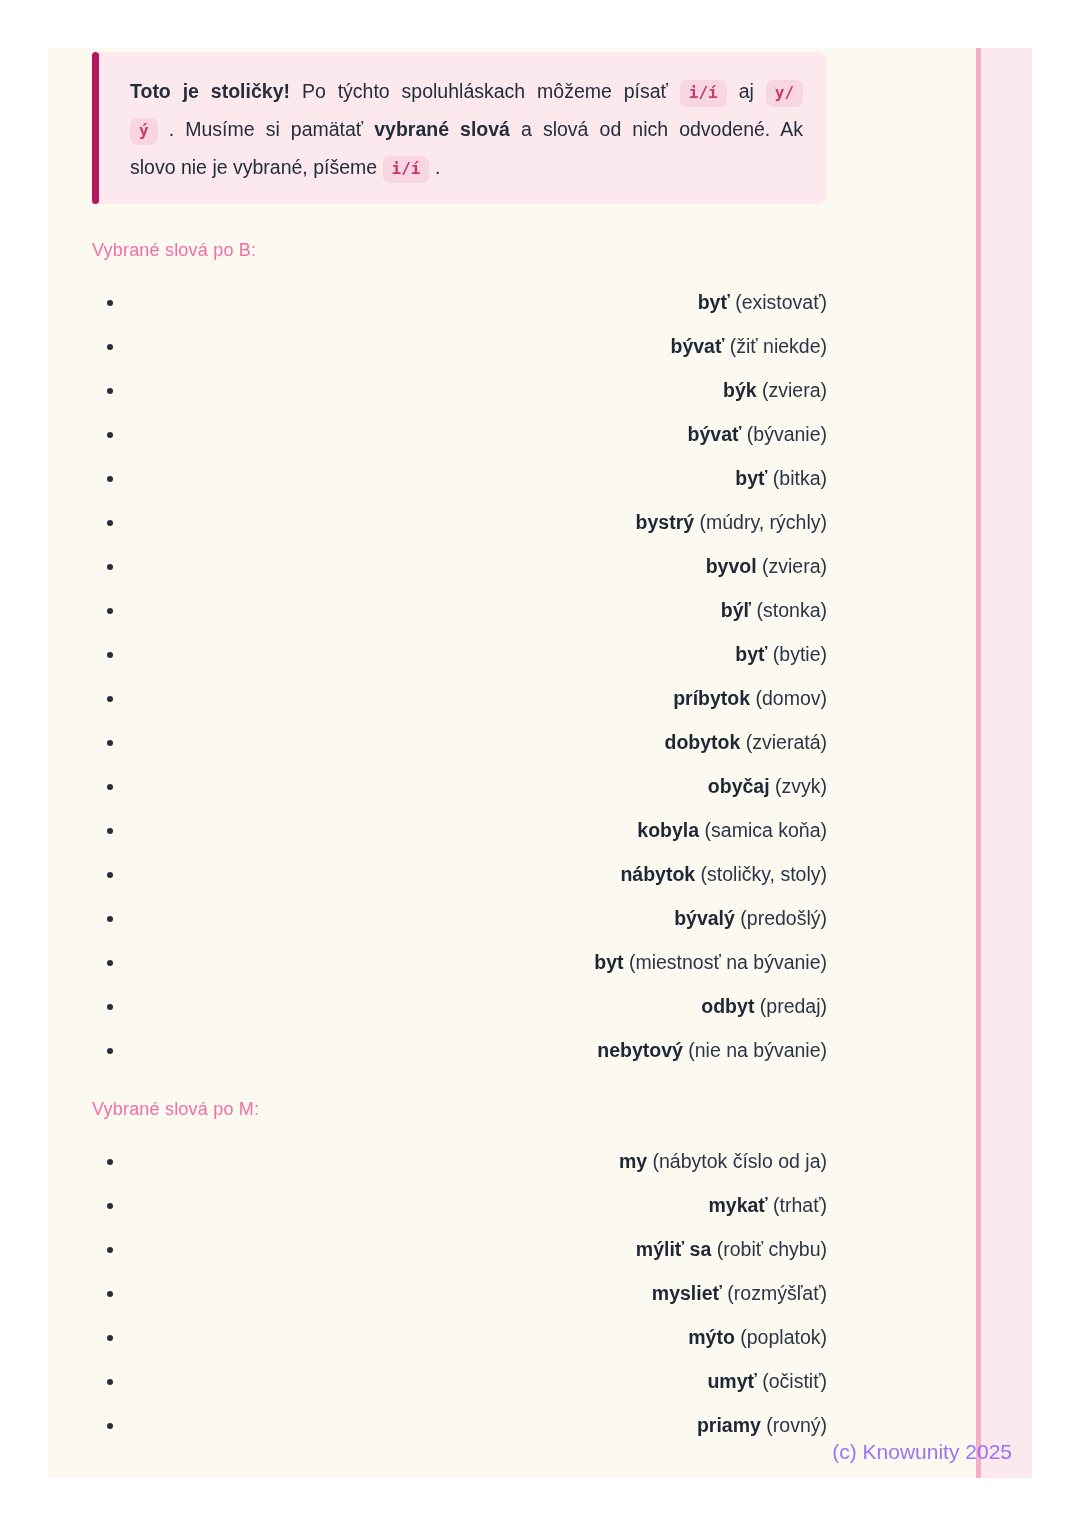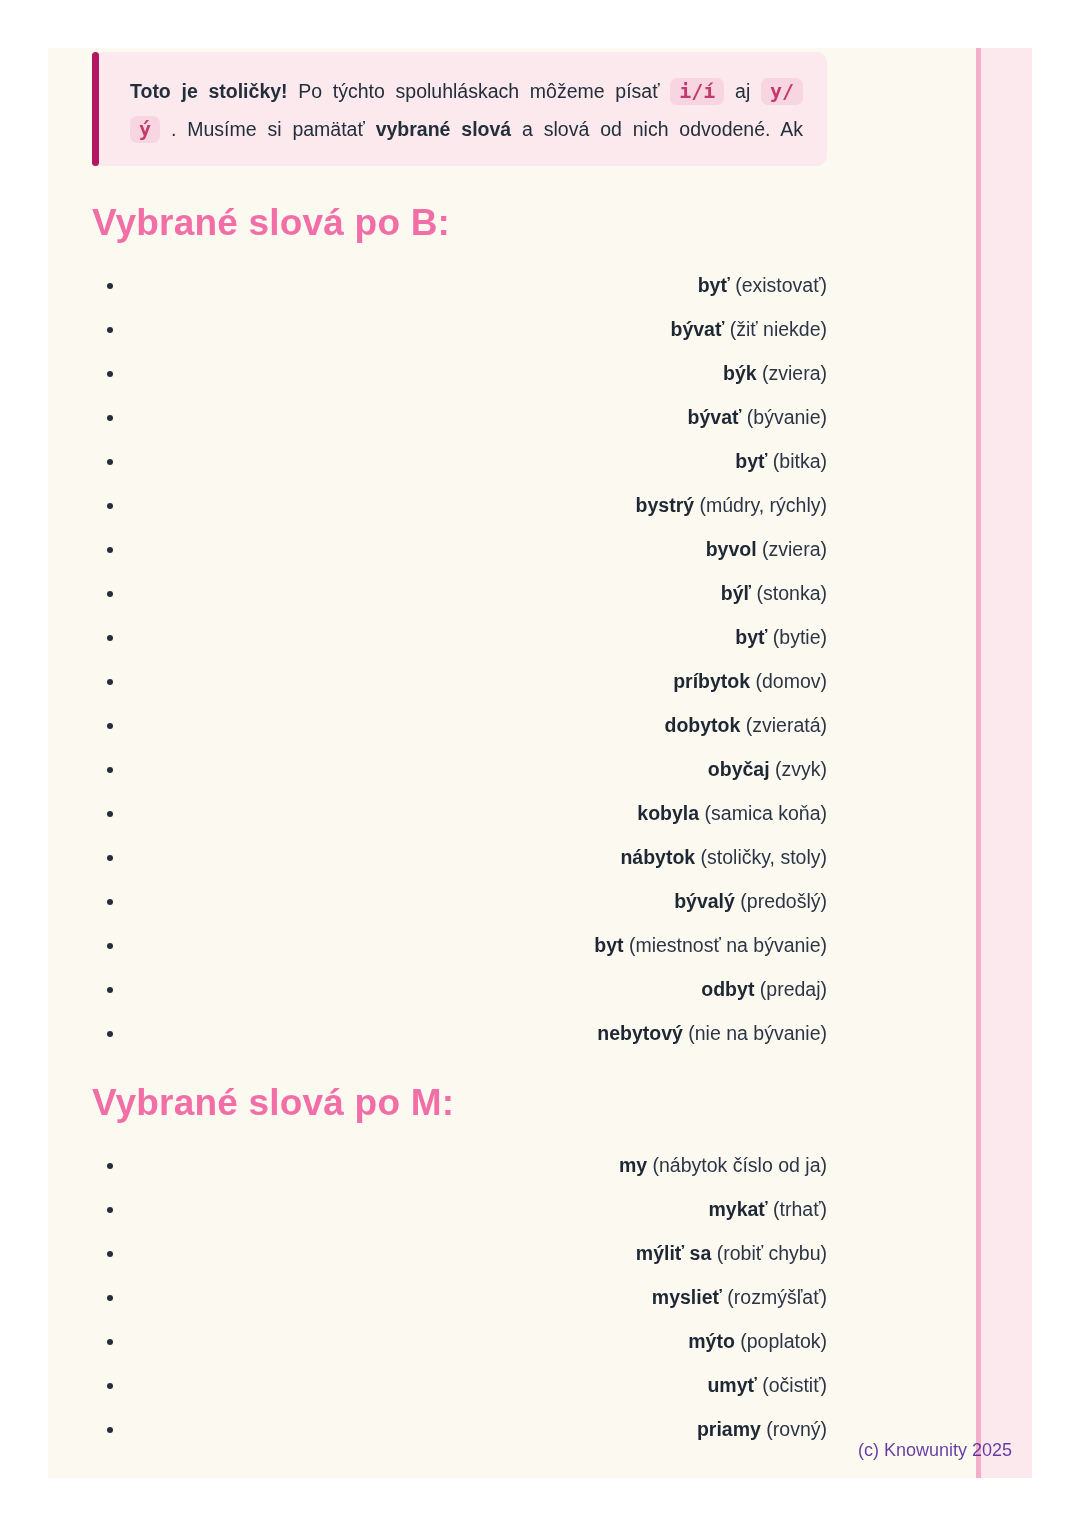--- a/index.html
+++ b/index.html
@@ -59,33 +59,33 @@
     background: #b2175f;
     border-radius: 7px;
   }
   .cline { line-height: 38px; }
   .jline { text-align: justify; text-align-last: justify; }
   .cbold { font-weight: 700; }
   .code-badge {
     background: #f8d6e1;
     color: #c43a6d;
     font-family: "DejaVu Sans Mono", monospace;
-    font-size: 20px;
+    font-size: 16px;
     font-weight: 700;
     padding: 2px 9px 3px 9px;
     border-radius: 7px;
     display: inline-block;
     line-height: 22px;
     vertical-align: baseline;
   }
   
   .section-heading {
     color: #f26ea7;
-    font-size: 37px;
-    font-weight: 700;
+    font-size: 18px;
+    font-weight: 400;
     margin: 36px 0 0 0;
     letter-spacing: 0.2px;
   }
   .word-list {
     list-style: disc;
     margin: 28px 0 0 0;
     padding-left: 34px;
     color: #232e3b;
   }
   .word-list li {
@@ -94,40 +94,41 @@
     margin-bottom: 18px;
     text-align: right;
   }
   .word { font-weight: 700; color: #1e2835; }
   .note { font-weight: 400; color: #2b3545; }
   
   .watermark {
     position: absolute;
     right: 20px;
     top: 1392px;
-    font-size: 18px;
-    color: #4c1d95;
+    font-size: 21px;
+    color: #8b5cf6;
     opacity: 0.85;
     z-index: 3;
   }
 </style>
 </head>
 <body>
 
 <div class="viewport">
   <div class="card">
     <div class="stripe"></div>
 
     <div class="content">
 
       <div class="callout">
         <div class="callout-bar"></div>
         <div id="callout-lines">
             <div class="cline jline"><strong class="cbold">Toto je stoličky!</strong><span> Po týchto spoluhláskach môžeme písať </span><span class="code-badge">i/í</span><span> aj </span><span class="code-badge">y/</span></div>
             <div class="cline jline"><span class="code-badge">ý</span><span> . Musíme si pamätať </span><strong class="cbold">vybrané slová</strong><span> a slová od nich odvodené. Ak</span></div>
+            <div class="cline"><span>slovo nie je vybrané, píšeme </span><span class="code-badge">i/í</span><span> .</span></div>
           </div>
       </div>
 
       <h2 class="section-heading">Vybrané slová po B:</h2>
       <ul class="word-list">
           <li><strong class="word">byť</strong><span class="note"> (existovať)</span></li>
           <li><strong class="word">bývať</strong><span class="note"> (žiť niekde)</span></li>
           <li><strong class="word">býk</strong><span class="note"> (zviera)</span></li>
           <li><strong class="word">bývať</strong><span class="note"> (bývanie)</span></li>
           <li><strong class="word">byť</strong><span class="note"> (bitka)</span></li>

